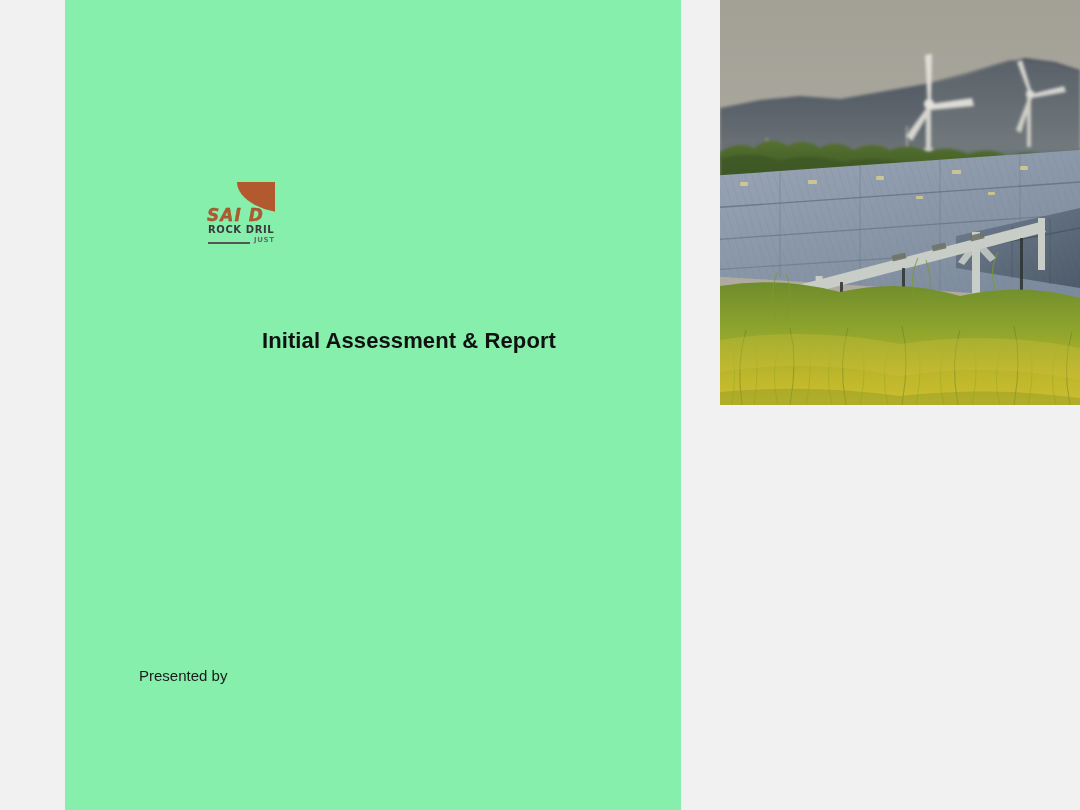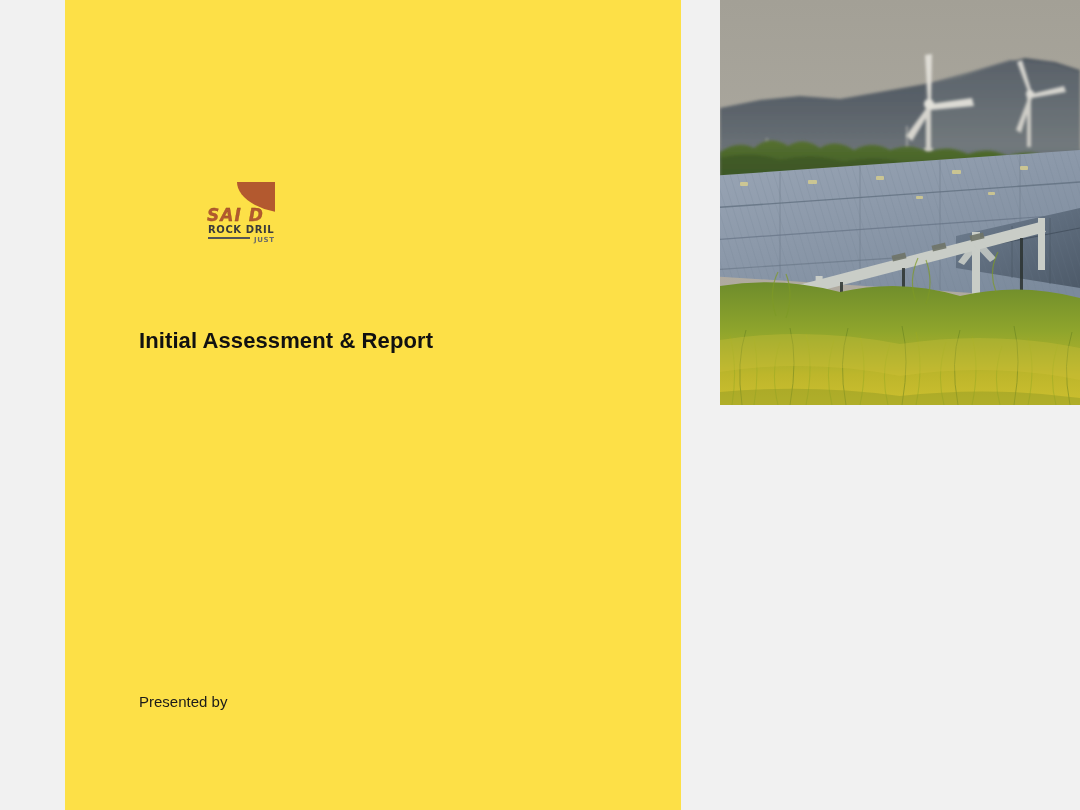--- a/index.html
+++ b/index.html
@@ -15,21 +15,21 @@
     position: relative;
   }
 
   
   #slide-canvas {
     position: absolute;
     left: 65px;
     top: 0;
     width: 616px;
     height: 810px;
-    background: #fde047;
+    background: #86efac;
   }
 
   
   #logo-block {
     position: absolute;
     left: 142px;  
     top: 182px;
     width: 68px;
     height: 62px;
     overflow: hidden;   
@@ -75,21 +75,21 @@
     letter-spacing: 0.6px;
     color: #3a3a3a;
     white-space: nowrap;
     line-height: 1;
   }
   .logo-tagrow {
     position: absolute;
     left: 1px;
     top: 55px;
     display: flex;
-    align-items: flex-start;
+    align-items: flex-end;
     gap: 4px;
     white-space: nowrap;
   }
   .logo-rule {
     display: block;
     width: 42px;
     height: 2px;
     background: #555555;
   }
   .logo-tagline {
@@ -100,20 +100,21 @@
     color: #6b6b6b;
     line-height: 1;
   }
 
   
   #text-block {
     position: absolute;
     left: 74px;   
     top: 328px;
     width: 540px;
+    text-align: center;
   }
   #eyebrow {
     font-size: 22px;
     font-weight: bold;
     color: #111111;
     letter-spacing: 0.1px;
     line-height: 1.2;
     margin: 0 0 12px 0;
   }
   #headline {
@@ -123,21 +124,21 @@
     line-height: 1.42;
     letter-spacing: -0.5px;
     margin: 0;
     white-space: pre-line;
   }
 
   
   #presented-block {
     position: absolute;
     left: 74px;   
-    top: 690px;
+    top: 664px;
     width: 420px;
   }
   .presented-line {
     font-size: 15px;
     color: #1a1a1a;
     line-height: 1.55;
     margin: 0;
   }
 
   

